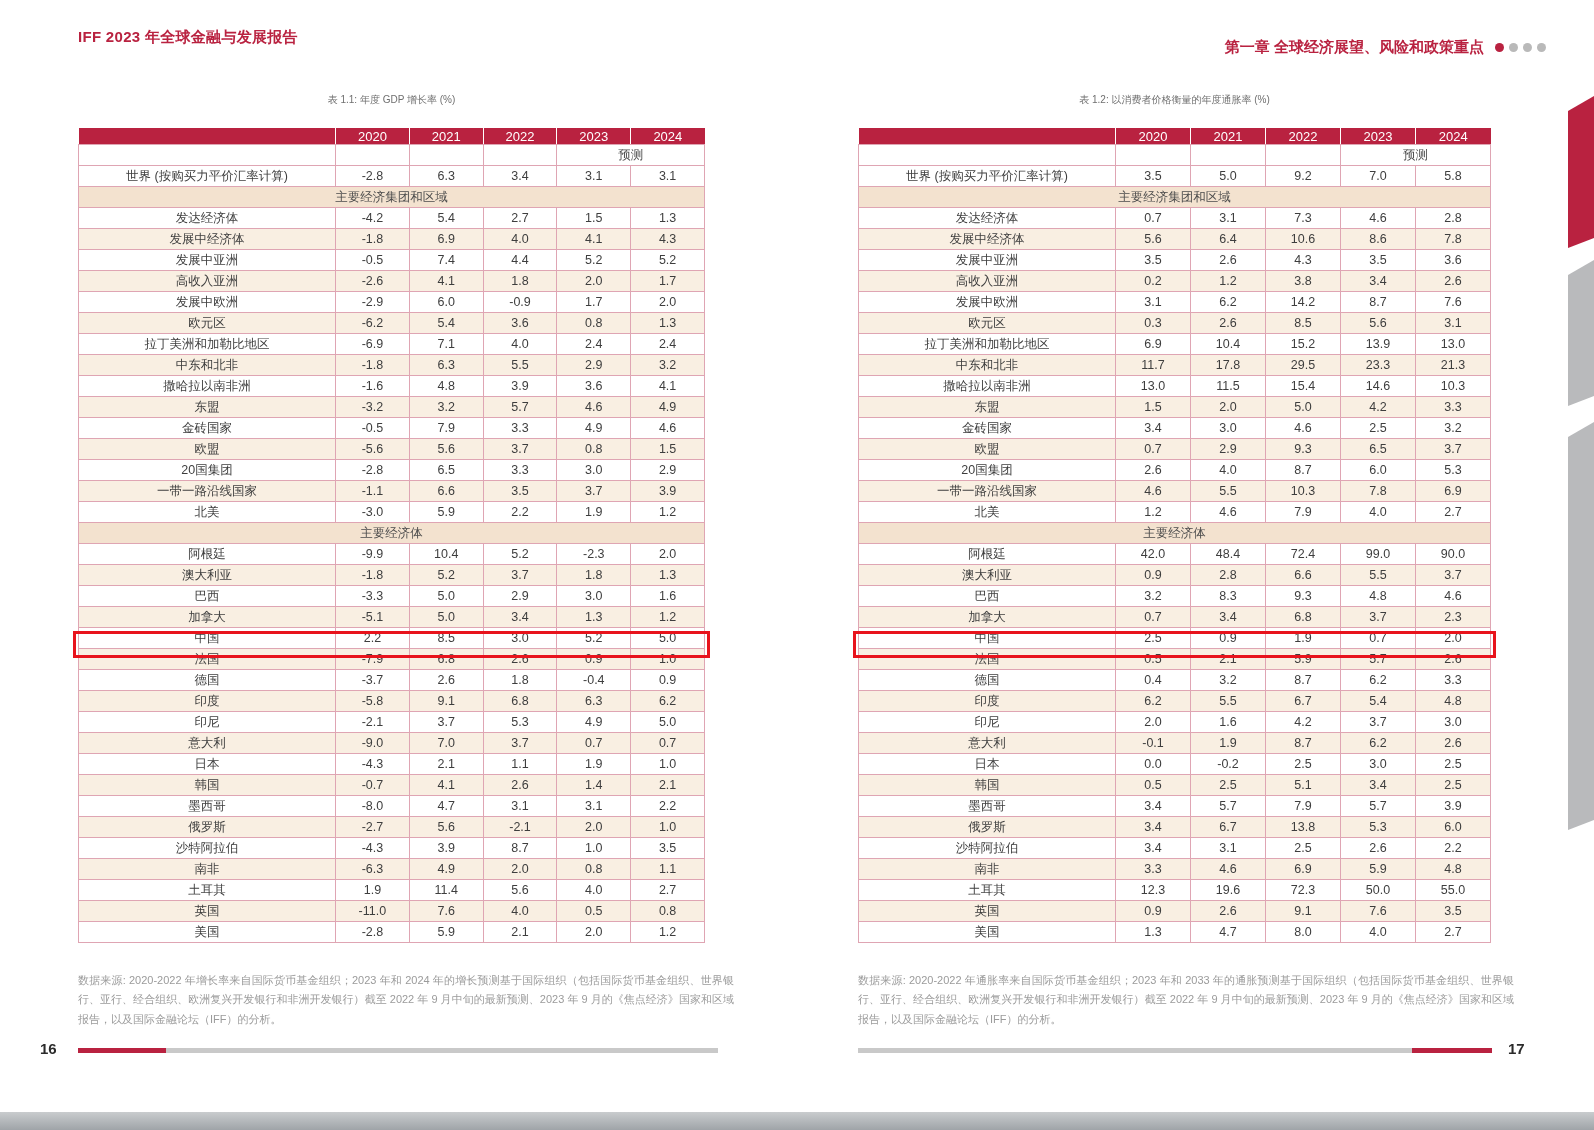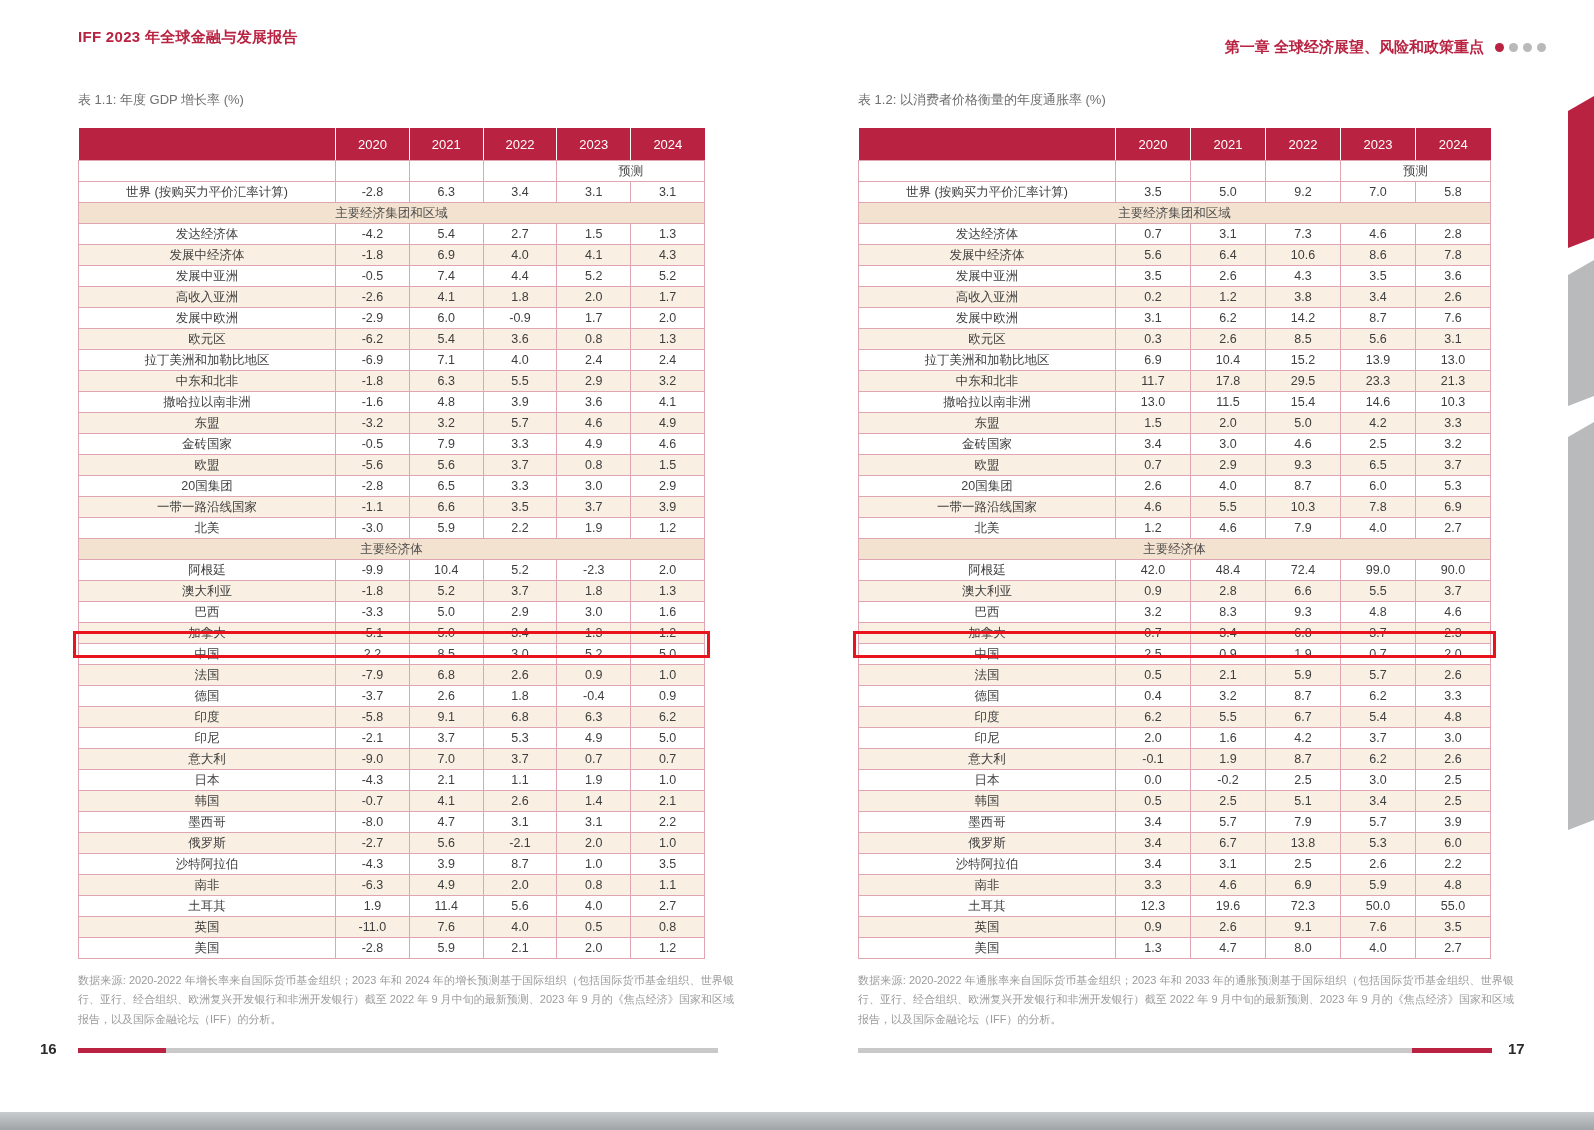--- a/index.html
+++ b/index.html
@@ -20,27 +20,27 @@
   }
   .header-right .title{font-size:15px;font-weight:bold;color:var(--crimson);white-space:nowrap;}
   .dots{display:flex;align-items:center;gap:5px;margin-left:4px;}
   .dot{width:9px;height:9px;border-radius:50%;background:#b9b9b9;display:inline-block;}
   .dot.active{background:var(--crimson);}
 
   .table-block{position:absolute;top:92px;}
   #table-block-0{left:78px;width:627px;}
   #table-block-1{left:858px;width:633px;}
   .table-title{
-    font-size:13px;color:#6f6f6f;height:16px;line-height:16px;
+    text-align:center;font-size:10px;color:#6f6f6f;height:16px;line-height:16px;
     margin-bottom:20px;white-space:nowrap;
   }
   table{border-collapse:collapse;width:100%;table-layout:fixed;font-size:12.5px;color:#3e3e3e;}
   th,td{padding:0;text-align:center;vertical-align:middle;overflow:hidden;white-space:nowrap;}
   thead th{
-    background:var(--crimson);color:#ffffff;font-weight:normal;font-size:13px;height:32px;
+    background:var(--crimson);color:#ffffff;font-weight:normal;font-size:13px;height:16px;
     border-left:1px solid rgba(255,255,255,.45);border-bottom:1px solid var(--grid-pink);
   }
   thead th:first-child{border-left:none;}
   tbody td{border:1px solid var(--grid-pink);height:20px;line-height:1;}
   tbody tr.row-white td{background:#ffffff;}
   tbody tr.row-cream td{background:var(--cream);}
   tbody tr.forecast-row td{background:#ffffff;color:#4c4c4c;}
   tbody tr.section-row td{background:var(--section-bg);color:#4c4c4c;}
   .highlight-box{
     position:absolute;border:3px solid var(--highlight-red);box-sizing:border-box;

